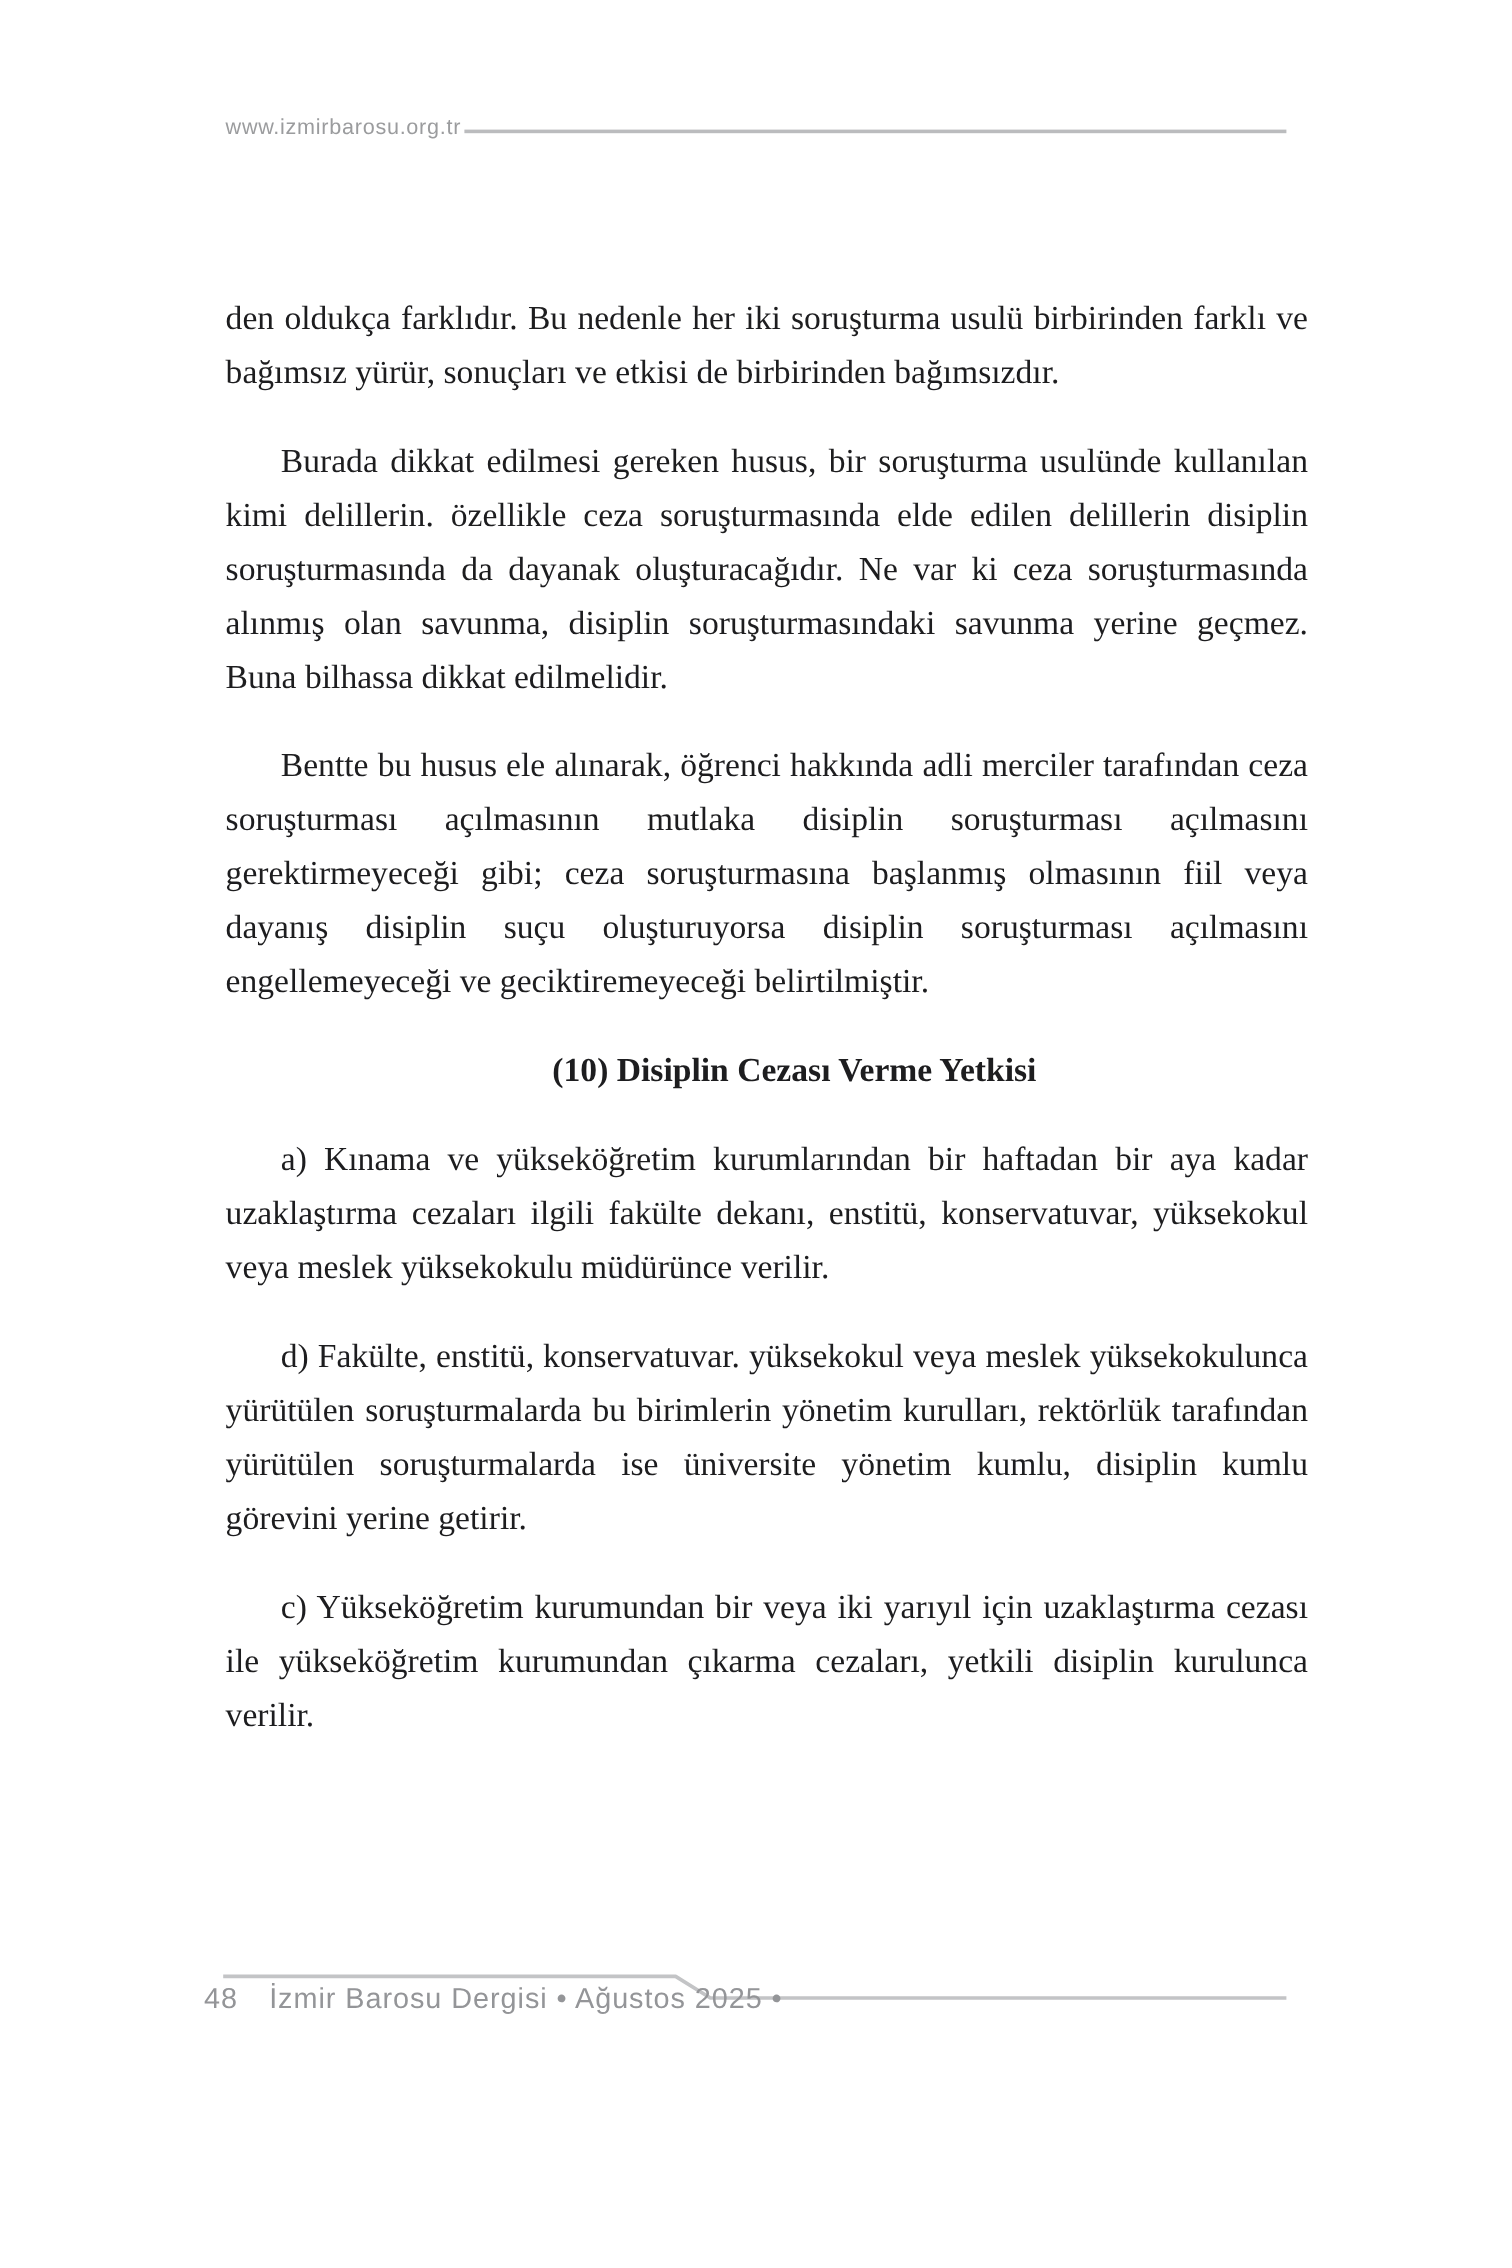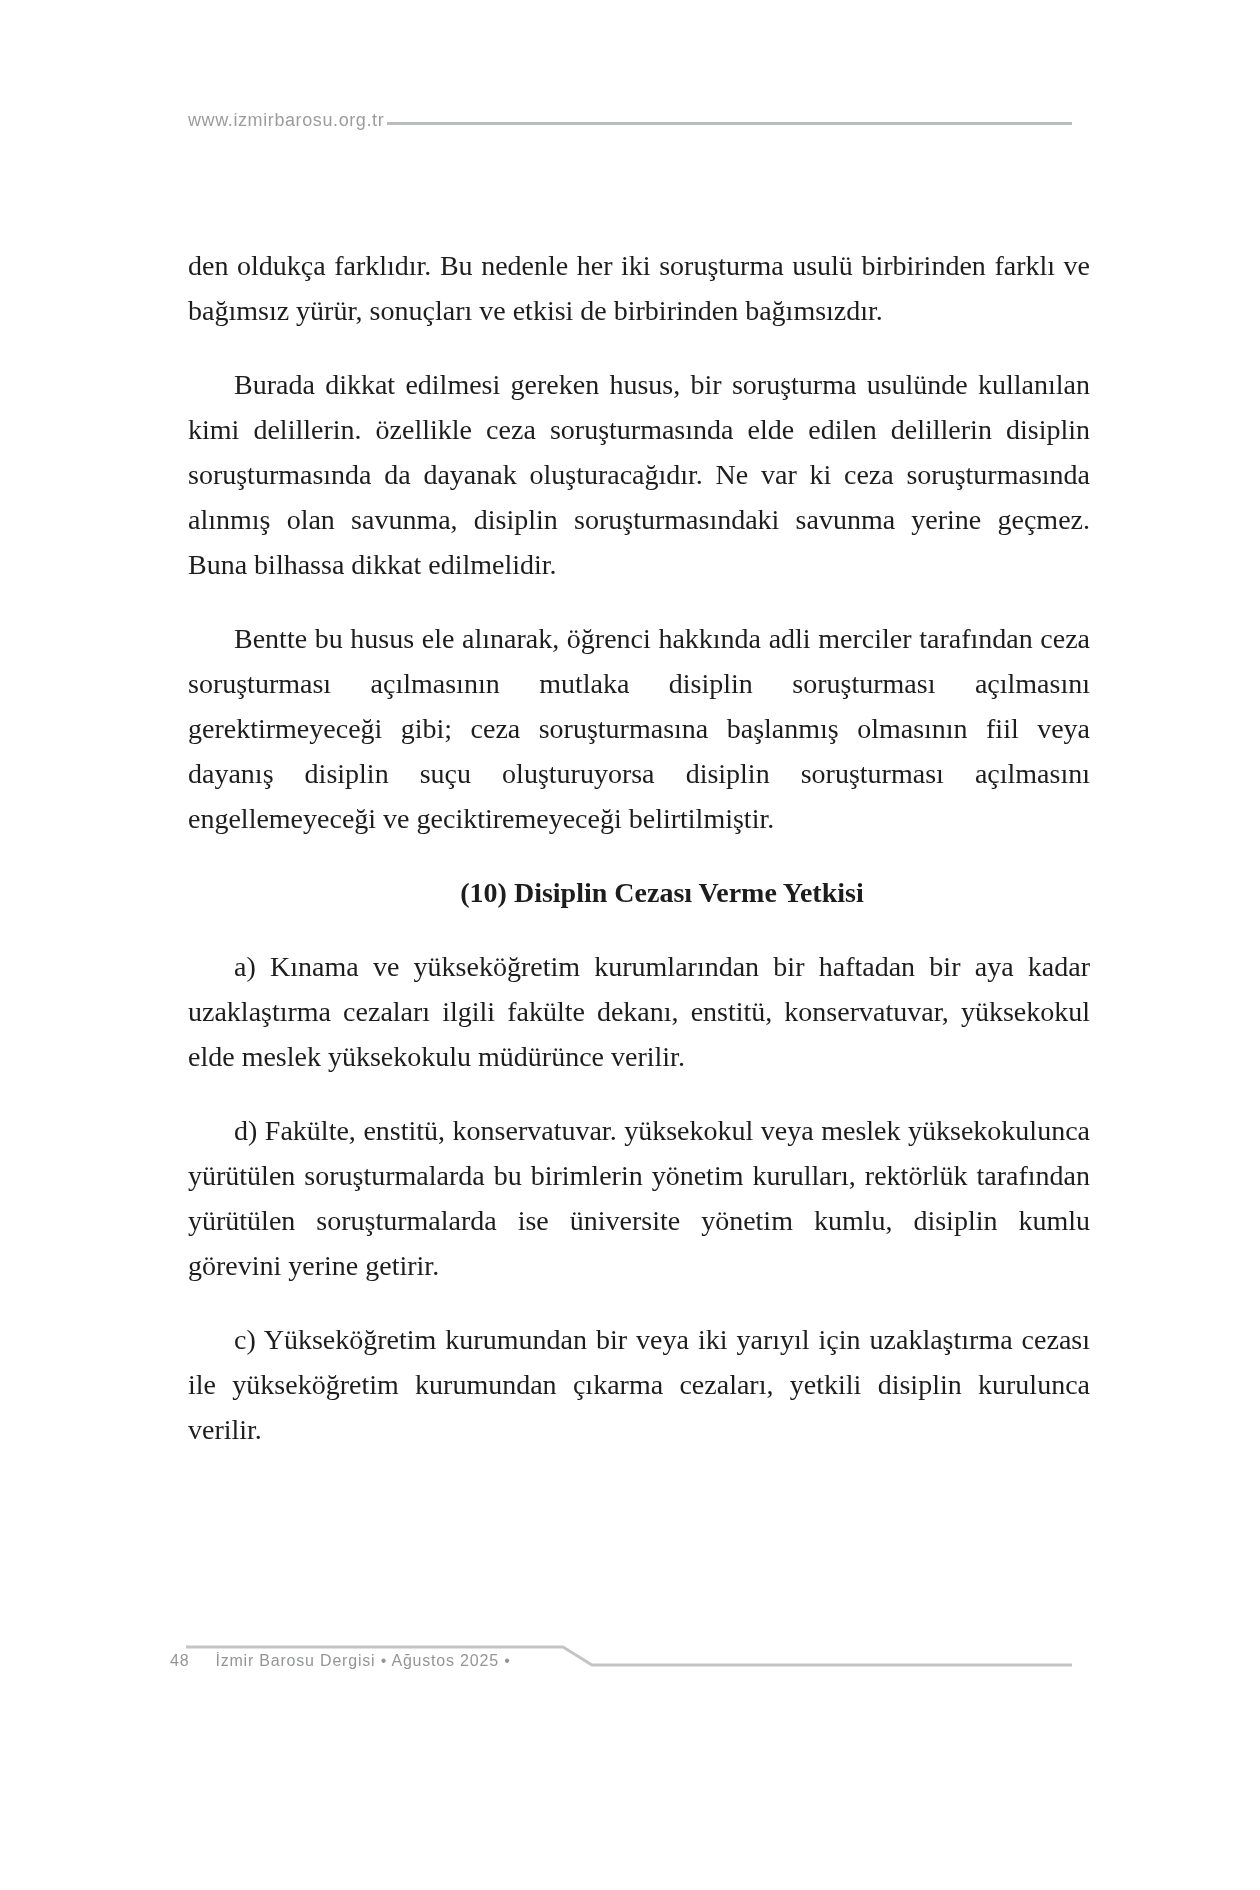--- a/index.html
+++ b/index.html
@@ -15,21 +15,21 @@
     margin: 0 auto;
     background: #ffffff;
     overflow: hidden;
     font-family: "Liberation Serif", serif;
   }
 
   
   .page-header {
     position: absolute;
     left: 188px;
-    top: 110px;
+    top: 96px;
     width: 884px;
     display: flex;
     align-items: center;
     font-family: "Liberation Sans", sans-serif;
     font-size: 18px;
     letter-spacing: 0.6px;
     color: #9b9c9e;
     white-space: nowrap;
   }
   .header-rule {
@@ -74,21 +74,21 @@
     top: 1640px;
     width: 1260px;
     height: 40px;
     display: block;
   }
   .footer-text {
     position: absolute;
     left: 170px;
     top: 1652px;
     font-family: "Liberation Sans", sans-serif;
-    font-size: 16px;
+    font-size: 24px;
     letter-spacing: 0.8px;
     color: #949598;
     white-space: nowrap;
   }
   .footer-text .page-number {
     margin-right: 26px;
   }
 </style>
 </head>
 <body>
@@ -100,21 +100,21 @@
     <span class="header-rule"></span>
   </div>
 
   <div class="article-body">
     <p>den oldukça farklıdır. Bu nedenle her iki soruşturma usulü birbirinden farklı ve bağımsız yürür, sonuçları ve etkisi de birbirinden bağımsızdır.</p>
     <p class="indent">Burada dikkat edilmesi gereken husus, bir soruşturma usulünde kullanılan kimi delillerin. özellikle ceza soruşturmasında elde edilen delillerin disiplin soruşturmasında da dayanak oluşturacağıdır. Ne var ki ceza soruşturmasında alınmış olan savunma, disiplin soruşturmasındaki savunma yerine geçmez. Buna bilhassa dikkat edilmelidir.</p>
     <p class="indent">Bentte bu husus ele alınarak, öğrenci hakkında adli merciler tarafından ceza soruşturması açılmasının mutlaka disiplin soruşturması açılmasını gerektirmeyeceği gibi; ceza soruşturmasına başlanmış olmasının fiil veya dayanış disiplin suçu oluşturuyorsa disiplin soruşturması açılmasını engellemeyeceği ve geciktiremeyeceği belirtilmiştir.</p>
 
     <h2 class="section-heading">(10) Disiplin Cezası Verme Yetkisi</h2>
 
-    <p class="indent">a) Kınama ve yükseköğretim kurumlarından bir haftadan bir aya kadar uzaklaştırma cezaları ilgili fakülte dekanı, enstitü, konservatuvar, yüksekokul elde meslek yüksekokulu müdürünce verilir.</p>
+    <p class="indent">a) Kınama ve yükseköğretim kurumlarından bir haftadan bir aya kadar uzaklaştırma cezaları ilgili fakülte dekanı, enstitü, konservatuvar, yüksekokul veya meslek yüksekokulu müdürünce verilir.</p>
     <p class="indent">d) Fakülte, enstitü, konservatuvar. yüksekokul veya meslek yüksekokulunca yürütülen soruşturmalarda bu birimlerin yönetim kurulları, rektörlük tarafından yürütülen soruşturmalarda ise üniversite yönetim kumlu, disiplin kumlu görevini yerine getirir.</p>
     <p class="indent">c) Yükseköğretim kurumundan bir veya iki yarıyıl için uzaklaştırma cezası ile yükseköğretim kurumundan çıkarma cezaları, yetkili disiplin kurulunca verilir.</p>
   </div>
 
   <svg class="footer-rule-svg" viewBox="0 0 1260 40" xmlns="http://www.w3.org/2000/svg" aria-hidden="true">
     <polyline points="186,7 563,7 592,25 1072,25" fill="none" stroke="#c3c4c6" stroke-width="3" stroke-linejoin="round" stroke-linecap="butt"></polyline>
   </svg>
 
   <div class="footer-text">
     <span class="page-number">48</span><span>İzmir Barosu Dergisi • Ağustos 2025 •</span>

